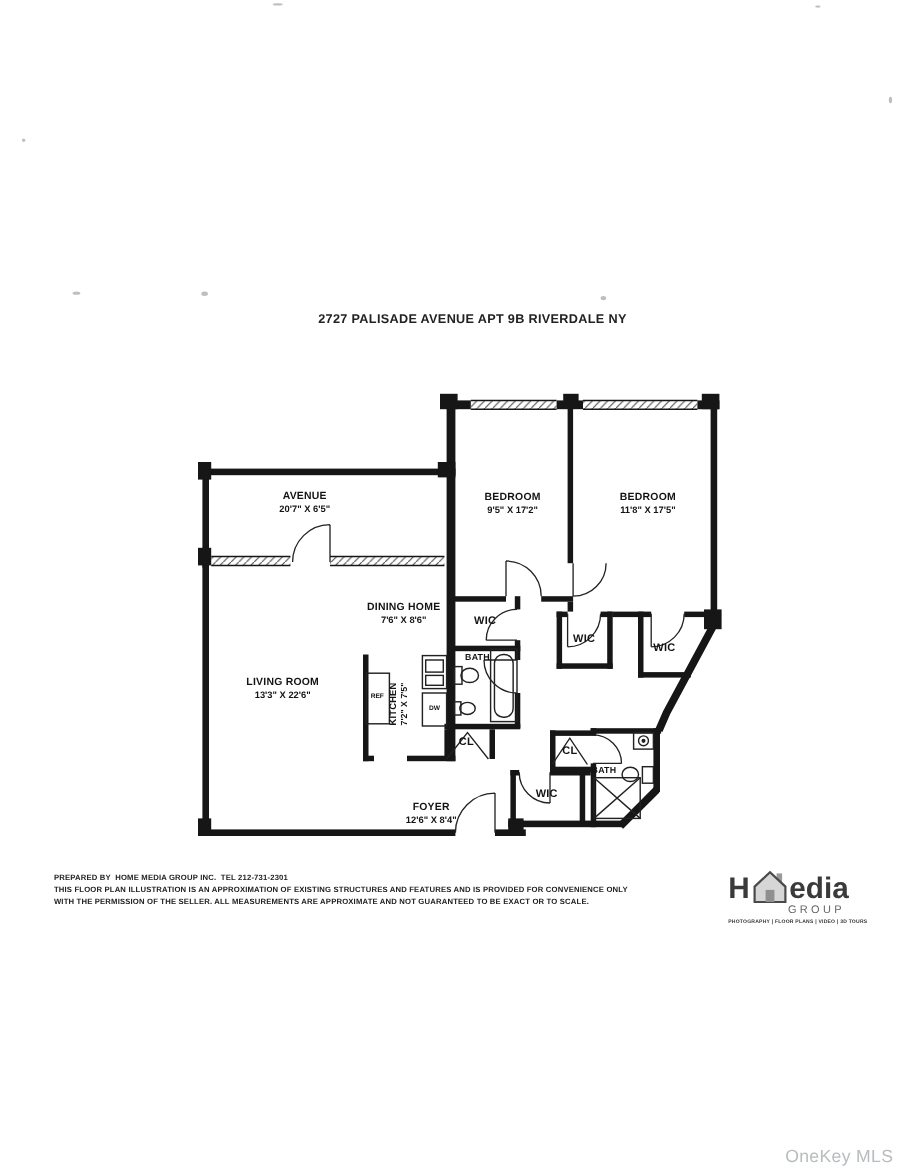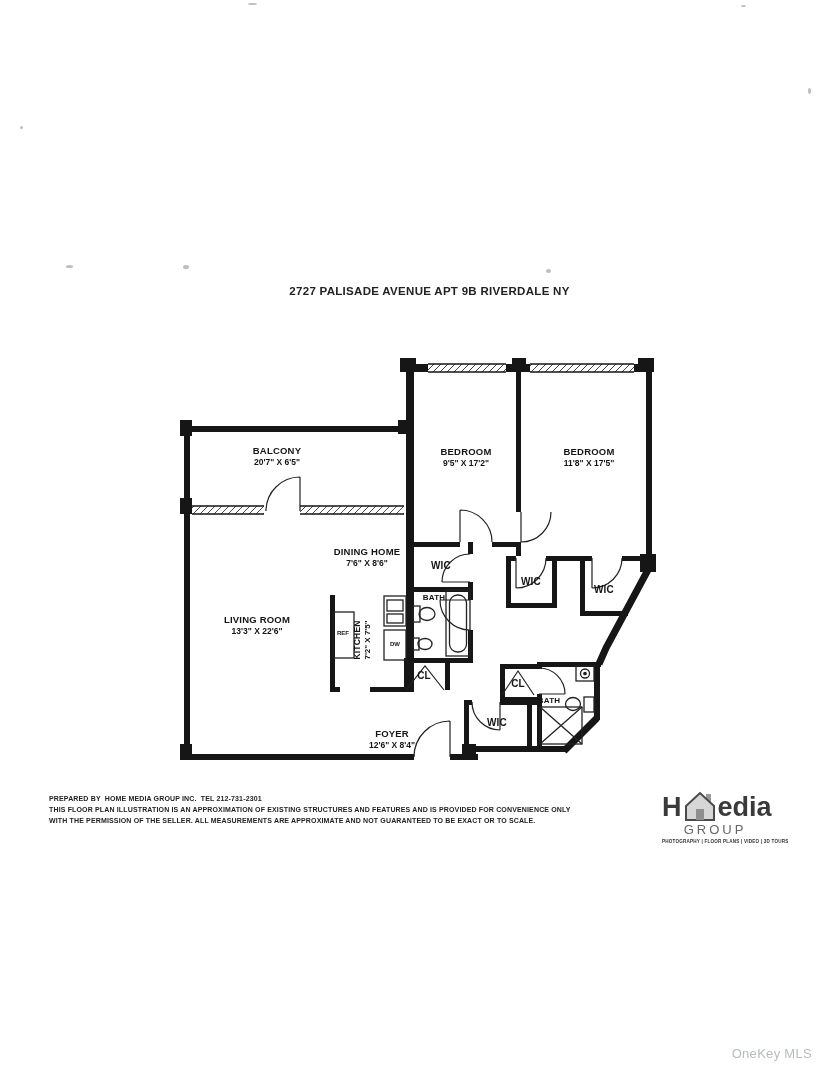--- a/index.html
+++ b/index.html
@@ -12,27 +12,27 @@
   .room-label{position:absolute;transform:translate(-50%,-50%);text-align:center;
        font-weight:bold;color:#141414;line-height:1.3;white-space:nowrap;z-index:5}
   .room-label.rot{transform:translate(-50%,-50%) rotate(-90deg)}
   .room-name{font-size:9.5px;letter-spacing:.2px}
   .room-dims{font-size:8.5px}
   .sm{font-size:8px}
   .xs{font-size:10px}
   .tiny{font-size:6px;font-weight:bold}
   .footer-line{position:absolute;left:49px;font-size:7px;font-weight:bold;
        letter-spacing:.15px;white-space:pre;color:#222}
-  .watermark{position:absolute;right:13px;bottom:8px;font-size:13px;color:#b8bcbe;letter-spacing:.3px}
+  .watermark{position:absolute;right:13px;bottom:8px;font-size:16px;color:#b8bcbe;letter-spacing:.3px}
   .speck{position:absolute;background:#555;opacity:.38;border-radius:50%}
   .logo{position:absolute;left:662px;top:790px;width:130px}
   .logo-row{display:flex;align-items:flex-end}
   .logo-txt{font-size:27px;font-weight:bold;color:#3a3a3a;line-height:1}
   .logo-txt.light{font-weight:bold}
-  .logo-sub{text-align:center;font-size:13px;letter-spacing:3px;color:#666;margin-top:1px;padding-right:24px}
+  .logo-sub{text-align:right;font-size:10px;letter-spacing:3px;color:#666;margin-top:1px;padding-right:24px}
   .logo-tagline{font-size:4.6px;font-weight:bold;color:#333;margin-top:2px;white-space:nowrap;letter-spacing:.2px}
 </style>
 </head>
 <body>
 
 <div class="page-title">2727 PALISADE AVENUE APT 9B RIVERDALE NY</div>
 
 <div class="speck" style="left:66px;top:265px;width:7px;height:3px"></div>
 <div class="speck" style="left:183px;top:265px;width:6px;height:4px"></div>
 <div class="speck" style="left:546px;top:269px;width:5px;height:4px"></div>
@@ -176,21 +176,21 @@
       <ellipse cx="573" cy="704" rx="7.5" ry="6.5"></ellipse>
     </g>
     <g>
       <rect x="540" y="707" width="42" height="37"></rect>
       <path d="M540 707 L582 744 M582 707 L540 744"></path>
     </g>
   </g>
 </svg>
 
 <div class="room-label" style="left:277px;top:457px">
-  <div class="room-name">BALCONY</div>
+  <div class="room-name">AVENUE</div>
   <div class="room-dims">20'7" X 6'5"</div>
 </div>
 <div class="room-label" style="left:466px;top:458px">
   <div class="room-name">BEDROOM</div>
   <div class="room-dims">9'5" X 17'2"</div>
 </div>
 <div class="room-label" style="left:589px;top:458px">
   <div class="room-name">BEDROOM</div>
   <div class="room-dims">11'8" X 17'5"</div>
 </div>

